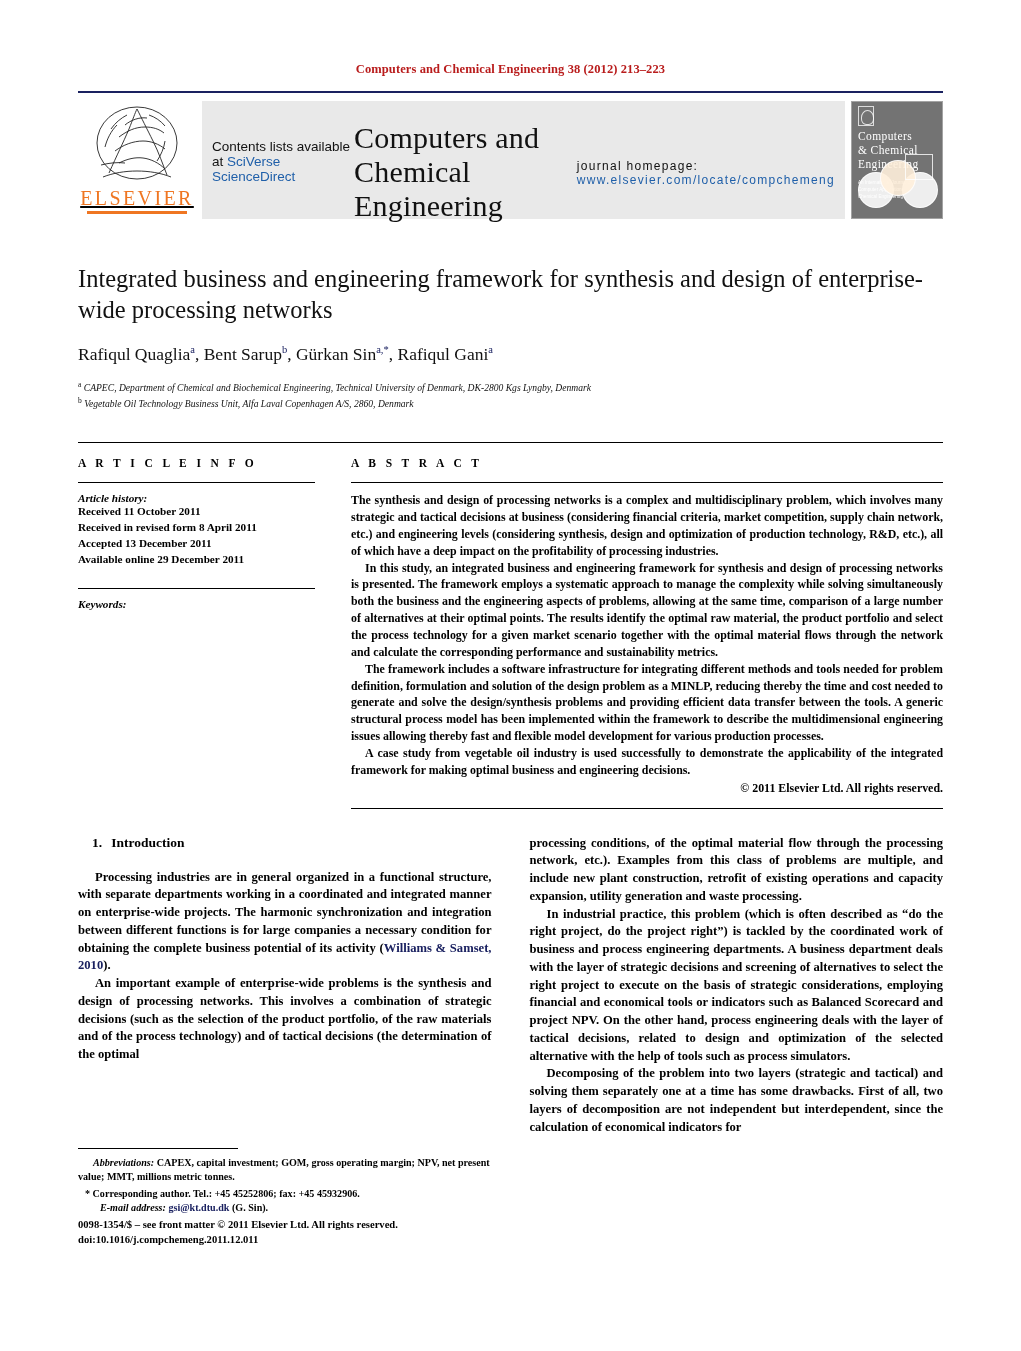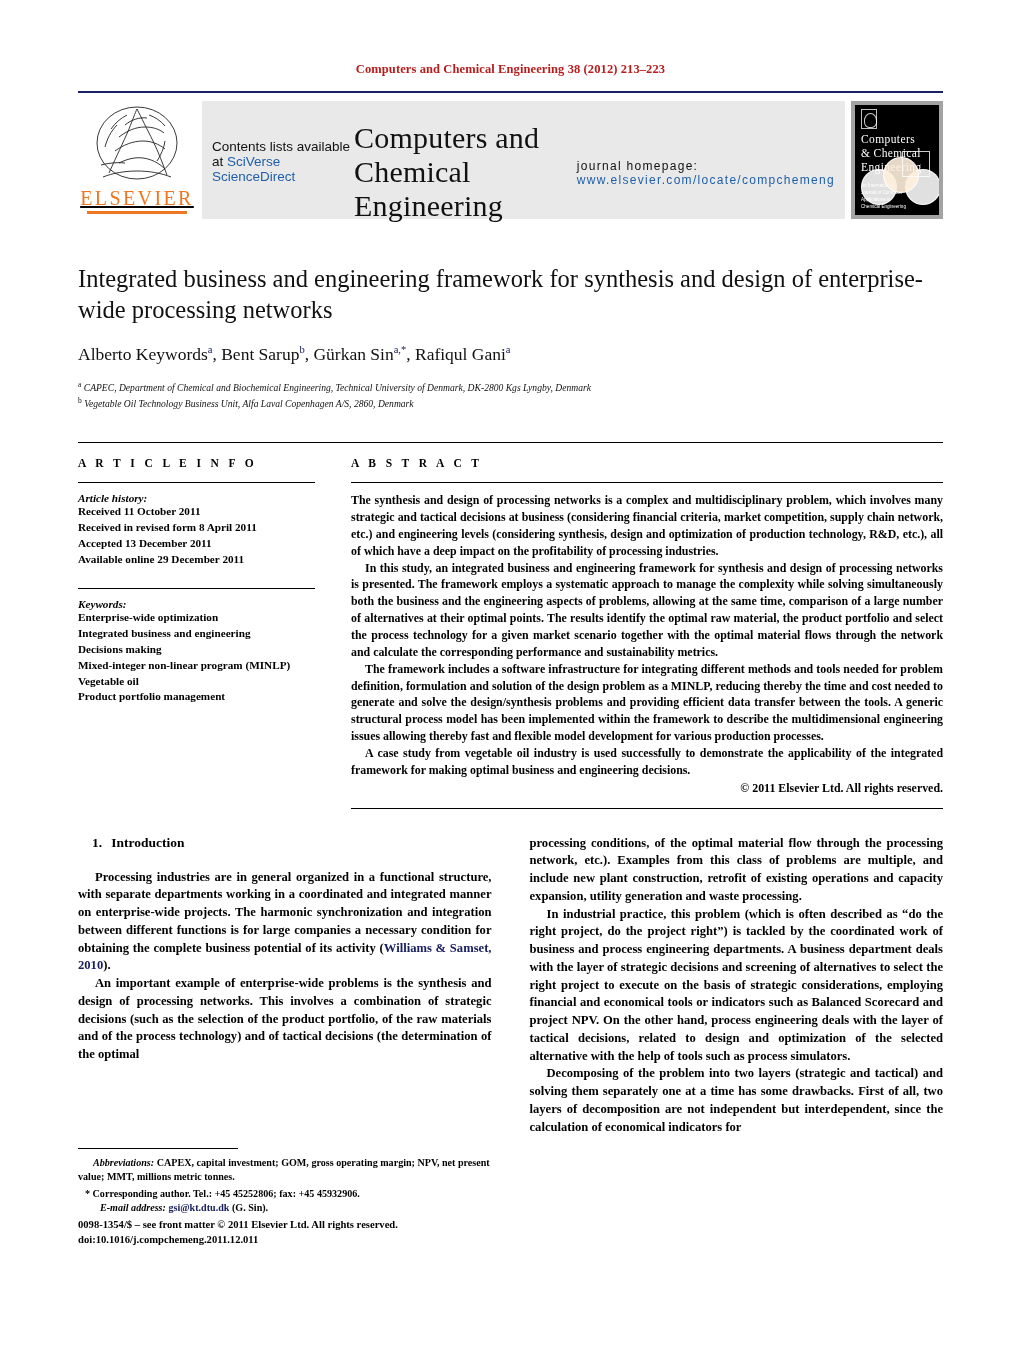--- a/index.html
+++ b/index.html
@@ -81,22 +81,22 @@
     margin-top: 24px;
     font-size: 12px;
     font-family: "Liberation Sans", sans-serif;
     letter-spacing: 1.3px;
     color: #111;
   }
   .homepage-line .url { color: #1f5fa9; }
 
   .cover-thumb {
     width: 92px; flex: 0 0 92px;
-    background: #000000;
-    border: 4px solid #a3a3a3;
+    background: #737373;
+    border: 1px solid #a3a3a3;
     position: relative;
     overflow: hidden;
     color: #fff;
   }
   .cover-el { position:absolute; top:4px; left:6px; width:16px; height:20px; border:1px solid rgba(255,255,255,.75); }
   .cover-el::after{ content:""; position:absolute; left:2px; top:3px; width:11px; height:13px; border-radius:50% 50% 40% 40%; border:1px solid rgba(255,255,255,.8); }
   .cover-title {
     position: absolute; top: 27px; left: 6px; right: 5px;
     font-family: "Liberation Serif", serif;
     font-size: 11.5px;
@@ -262,21 +262,21 @@
         <div class="cover-circ cover-c3"></div>
         <div class="cover-circ cover-c2"></div>
         <div class="cover-flask"></div>
       </div>
     </div>
   </div>
 
   <div class="titleblock">
     <h1 class="paper-title">Integrated business and engineering framework for synthesis and design of enterprise-wide processing networks</h1>
     <div class="authors">
-      <span><span>Alberto Keywords</span><sup>a</sup></span>,
+      <span><span>Rafiqul Quaglia</span><sup>a</sup></span>,
       <span><span>Bent Sarup</span><sup>b</sup></span>,
       <span><span>Gürkan Sin</span><sup>a,*</sup></span>,
       <span><span>Rafiqul Gani</span><sup>a</sup></span>
     </div>
     <div class="affiliations">
       <div><sup>a</sup> <span>CAPEC, Department of Chemical and Biochemical Engineering, Technical University of Denmark, DK-2800 Kgs Lyngby, Denmark</span></div>
       <div><sup>b</sup> <span>Vegetable Oil Technology Business Unit, Alfa Laval Copenhagen A/S, 2860, Denmark</span></div>
     </div>
   </div>
 
@@ -288,28 +288,20 @@
       <div class="info-label">Article history:</div>
       <div class="info-list">
         <div>Received 11 October 2011</div>
         <div>Received in revised form 8 April 2011</div>
         <div>Accepted 13 December 2011</div>
         <div>Available online 29 December 2011</div>
       </div>
       <div class="kw-block">
         <div class="hairline short"></div>
         <div class="info-label">Keywords:</div>
-        <div class="info-list">
-          <div>Enterprise-wide optimization</div>
-          <div>Integrated business and engineering</div>
-          <div>Decisions making</div>
-          <div>Mixed-integer non-linear program (MINLP)</div>
-          <div>Vegetable oil</div>
-          <div>Product portfolio management</div>
-        </div>
       </div>
     </div>
 
     <div class="col-abs">
       <div class="sec-head">A B S T R A C T</div>
       <div class="hairline"></div>
       <p class="abs-p">The synthesis and design of processing networks is a complex and multidisciplinary problem, which involves many strategic and tactical decisions at business (considering financial criteria, market competition, supply chain network, etc.) and engineering levels (considering synthesis, design and optimization of production technology, R&amp;D, etc.), all of which have a deep impact on the profitability of processing industries.</p>
       <p class="abs-p">In this study, an integrated business and engineering framework for synthesis and design of processing networks is presented. The framework employs a systematic approach to manage the complexity while solving simultaneously both the business and the engineering aspects of problems, allowing at the same time, comparison of a large number of alternatives at their optimal points. The results identify the optimal raw material, the product portfolio and select the process technology for a given market scenario together with the optimal material flows through the network and calculate the corresponding performance and sustainability metrics.</p>
       <p class="abs-p">The framework includes a software infrastructure for integrating different methods and tools needed for problem definition, formulation and solution of the design problem as a MINLP, reducing thereby the time and cost needed to generate and solve the design/synthesis problems and providing efficient data transfer between the tools. A generic structural process model has been implemented within the framework to describe the multidimensional engineering issues allowing thereby fast and flexible model development for various production processes.</p>
       <p class="abs-p">A case study from vegetable oil industry is used successfully to demonstrate the applicability of the integrated framework for making optimal business and engineering decisions.</p>

